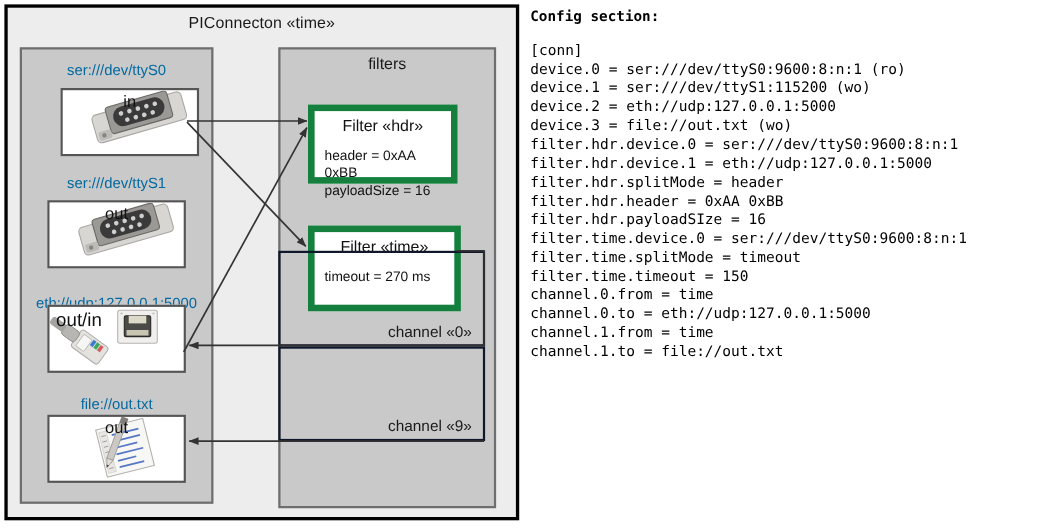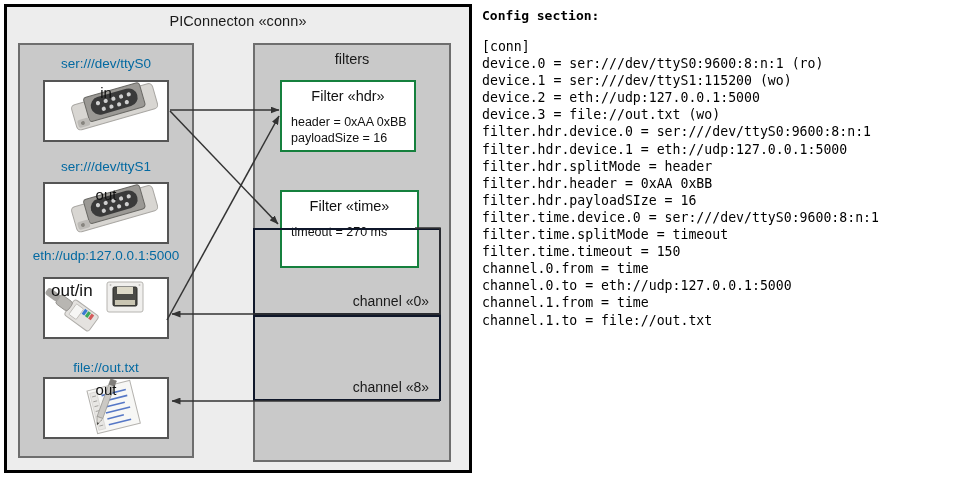--- a/index.html
+++ b/index.html
@@ -109,22 +109,23 @@
     left: 0; top: 0;
     width: 100%; height: 100%;
     overflow: hidden;
     pointer-events: none;
   }
 
   
   .filter-box {
     position: absolute;
     background: #ffffff;
-    border: 2px solid #15803d;
-    box-sizing: border-box;
+    border: 6px solid #15803d;
+    box-sizing: border-box;
+    margin-top: 15px;
   }
   .filter-title {
     position: absolute;
     left: 0; top: 6px;
     width: 100%;
     text-align: center;
     font-size: 14.5px;
     color: #111111;
   }
   .filter-props {
@@ -189,26 +190,26 @@
     white-space: pre;
   }
 </style>
 </head>
 <body>
 
 <div id="diagram-root">
 
   <div class="outer-box"></div>
 
-  <div class="outer-title">PIConnecton «conn»</div>
+  <div class="outer-title">PIConnecton «time»</div>
 
   <div class="panel" id="devices-panel"></div>
 
   <div class="dev-label" style="left:14px; top:52px; width:176px;">ser:///dev/ttyS0</div>
-  <div class="dev-box" id="dev-box-ttys0" style="left:39px; top:76px; width:126px; height:62px;">
+  <div class="dev-box" id="dev-box-ttys0" style="left:51px; top:76px; width:126px; height:62px;">
     <div class="dev-dir">in</div>
     <div class="pict">
       <svg width="126" height="62" viewBox="0 0 126 62">
         <g transform="translate(24,18) rotate(-16)">
           <rect x="0" y="6" width="84" height="26" rx="4" fill="#d8d6d2" stroke="#a9a7a3" stroke-width="1"></rect>
           <rect x="14" y="2" width="58" height="25" rx="3" fill="#9b9995" stroke="#6a6965" stroke-width="1"></rect>
           <rect x="19" y="5" width="48" height="18" rx="9" fill="#3a3a3a"></rect>
           <circle cx="27" cy="11" r="2.1" fill="#cfcfcf"></circle>
           <circle cx="35" cy="11" r="2.1" fill="#cfcfcf"></circle>
           <circle cx="43" cy="11" r="2.1" fill="#cfcfcf"></circle>
@@ -243,21 +244,21 @@
           <circle cx="39" cy="18" r="2.1" fill="#cfcfcf"></circle>
           <circle cx="47" cy="18" r="2.1" fill="#cfcfcf"></circle>
           <circle cx="55" cy="18" r="2.1" fill="#cfcfcf"></circle>
           <rect x="2" y="22" width="12" height="8" rx="2" fill="#bdbbb7"></rect>
           <circle cx="7" cy="26" r="2" fill="#87857f"></circle>
         </g>
       </svg>
     </div>
   </div>
 
-  <div class="dev-label" style="left:10px; top:244px; width:184px;">eth://udp:127.0.0.1:5000</div>
+  <div class="dev-label" style="left:10px; top:264px; width:184px;">eth://udp:127.0.0.1:5000</div>
   <div class="dev-box eth-box" id="dev-box-eth" style="left:39px; top:273px; width:126px; height:62px;">
     <div class="dev-dir">out/in</div>
     <div class="pict">
       <svg width="126" height="62" viewBox="0 0 126 62">
 
         <rect x="62" y="3" width="36" height="30" rx="2" fill="#f0efed" stroke="#b6b4b0" stroke-width="1"></rect>
         <rect x="68" y="8" width="24" height="19" rx="1.5" fill="#4a4a46" stroke="#2a2a27" stroke-width="1"></rect>
         <rect x="72" y="8" width="16" height="7" fill="#ddd9c8"></rect>
         <rect x="70" y="21" width="20" height="5" fill="#c9c5b2"></rect>
         <circle cx="65.5" cy="6" r="1" fill="#c2c0bc"></circle>
@@ -329,21 +330,21 @@
     <div class="filter-title">Filter «time»</div>
     <div class="filter-props">
       <div>timeout = 270 ms</div>
     </div>
   </div>
 
   <div class="channel-region" id="channel-0-region" style="left:249px; top:224px; width:188px; height:87px;">
     <div class="channel-label">channel «0»</div>
   </div>
   <div class="channel-region" id="channel-1-region" style="left:249px; top:311px; width:188px; height:86px;">
-    <div class="channel-label">channel «8»</div>
+    <div class="channel-label">channel «9»</div>
   </div>
 
   <svg id="connectors" viewBox="0 0 468 469">
     <defs>
       <marker id="arrowhead" markerWidth="9" markerHeight="7" refX="8.5" refY="3.5" orient="auto" markerUnits="userSpaceOnUse">
         <polygon points="0 0, 9 3.5, 0 7" fill="#333333"></polygon>
       </marker>
     </defs>
 
     <line x1="166" y1="106" x2="275" y2="106" stroke="#333333" stroke-width="1.5" marker-end="url(#arrowhead)"></line>

